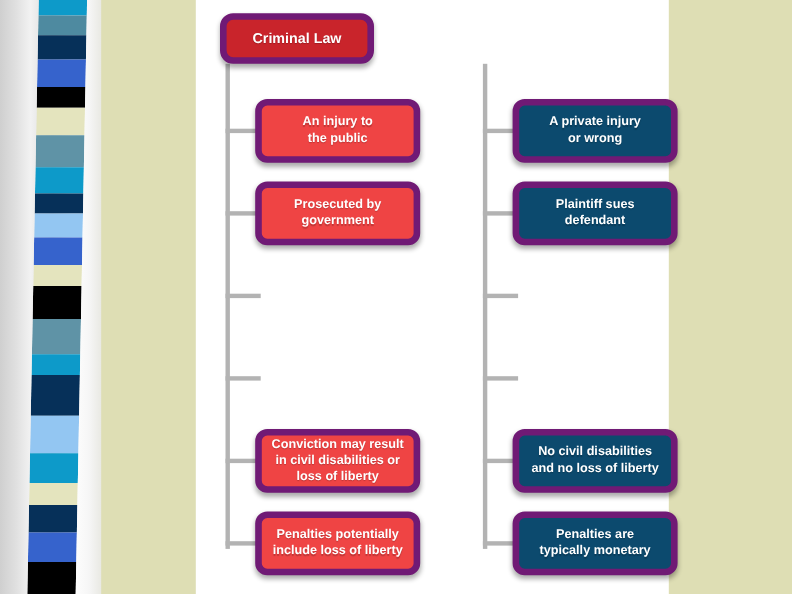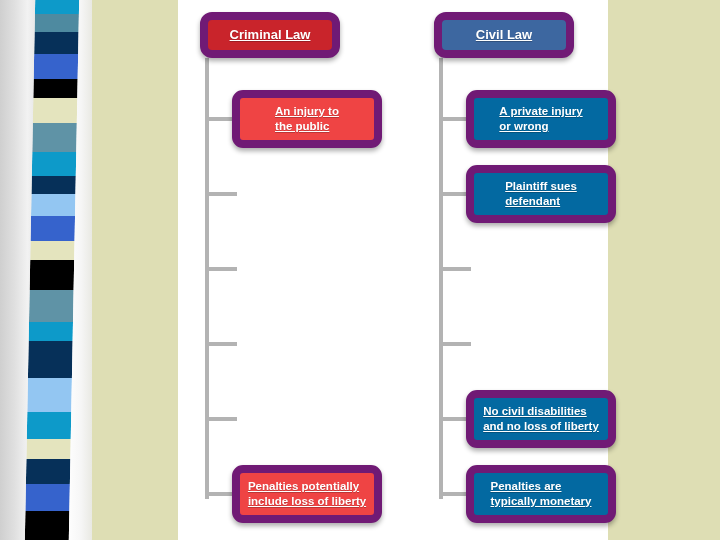--- a/index.html
+++ b/index.html
@@ -69,50 +69,49 @@
     height: 4px;
     background: #b3b3b3;
   }
 
   
   .node {
     position: absolute;
     left: 40px;
     width: 150px;
     box-sizing: border-box;
-    border: 8px solid #701a75;
+    border: 6px solid #701a75;
     border-radius: 11px;
     box-shadow: 0 3px 5px rgba(0,0,0,0.33);
     color: #ffffff;
     font-weight: bold;
     font-size: 11.5px;
     line-height: 1.28;
-    text-align: left;
+    text-align: center;
     display: flex;
     align-items: center;
     justify-content: center;
     padding: 4px 6px;
     text-shadow: 0 1px 1px rgba(0,0,0,0.22);
-    text-decoration: underline;
   }
 
   .header-node {
     top: 12px;
     left: 8px;
     width: 140px;
     height: 46px;
     font-size: 13px;
     border-radius: 12px;
   }
   #node-criminal-header { background: #c9242b; }
   #node-civil-header    { background: #3d67a0; }
 
   .child-node { height: 58px; }
   .child-orange { background: #ef4444; }
-  .child-purple { background: #0369a1; }
+  .child-purple { background: #0c4a6e; }
 </style>
 </head>
 <body>
 
 <div id="ribbon-backdrop"></div>
 <div id="ribbon-strip">
     <div class="band" style="background: rgb(13, 154, 201); height: 16px;"></div>
     <div class="band" style="background: rgb(78, 138, 160); height: 22px;"></div>
     <div class="band" style="background: rgb(6, 48, 89); height: 26px;"></div>
     <div class="band" style="background: rgb(54, 99, 204); height: 30px;"></div>
@@ -138,30 +137,31 @@
 
 <div id="content-panel">
 
   <div class="column" id="column-criminal">
     <div class="trunk"></div>
     <div class="node header-node" id="node-criminal-header">Criminal Law</div>
     <div class="children" id="children-criminal"></div>
   <div class="stub" style="top: 117px;"></div>
       <div class="node child-node child-orange" style="top: 90px;">An injury to<br>the public</div>
       <div class="stub" style="top: 192px;"></div>
+      <div class="node child-node child-orange" style="top: 165px;">Prosecuted by<br>government</div>
       <div class="stub" style="top: 267px;"></div>
       <div class="stub" style="top: 342px;"></div>
       <div class="stub" style="top: 417px;"></div>
+      <div class="node child-node child-orange" style="top: 390px;">Conviction may result<br>in civil disabilities or<br>loss of liberty</div>
       <div class="stub" style="top: 492px;"></div>
       <div class="node child-node child-orange" style="top: 465px;">Penalties potentially<br>include loss of liberty</div>
     </div>
 
   <div class="column" id="column-civil">
     <div class="trunk"></div>
-    <div class="node header-node" id="node-civil-header">Civil Law</div>
     <div class="children" id="children-civil"></div>
   <div class="stub" style="top: 117px;"></div>
       <div class="node child-node child-purple" style="top: 90px;">A private injury<br>or wrong</div>
       <div class="stub" style="top: 192px;"></div>
       <div class="node child-node child-purple" style="top: 165px;">Plaintiff sues<br>defendant</div>
       <div class="stub" style="top: 267px;"></div>
       <div class="stub" style="top: 342px;"></div>
       <div class="stub" style="top: 417px;"></div>
       <div class="node child-node child-purple" style="top: 390px;">No civil disabilities<br>and no loss of liberty</div>
       <div class="stub" style="top: 492px;"></div>

